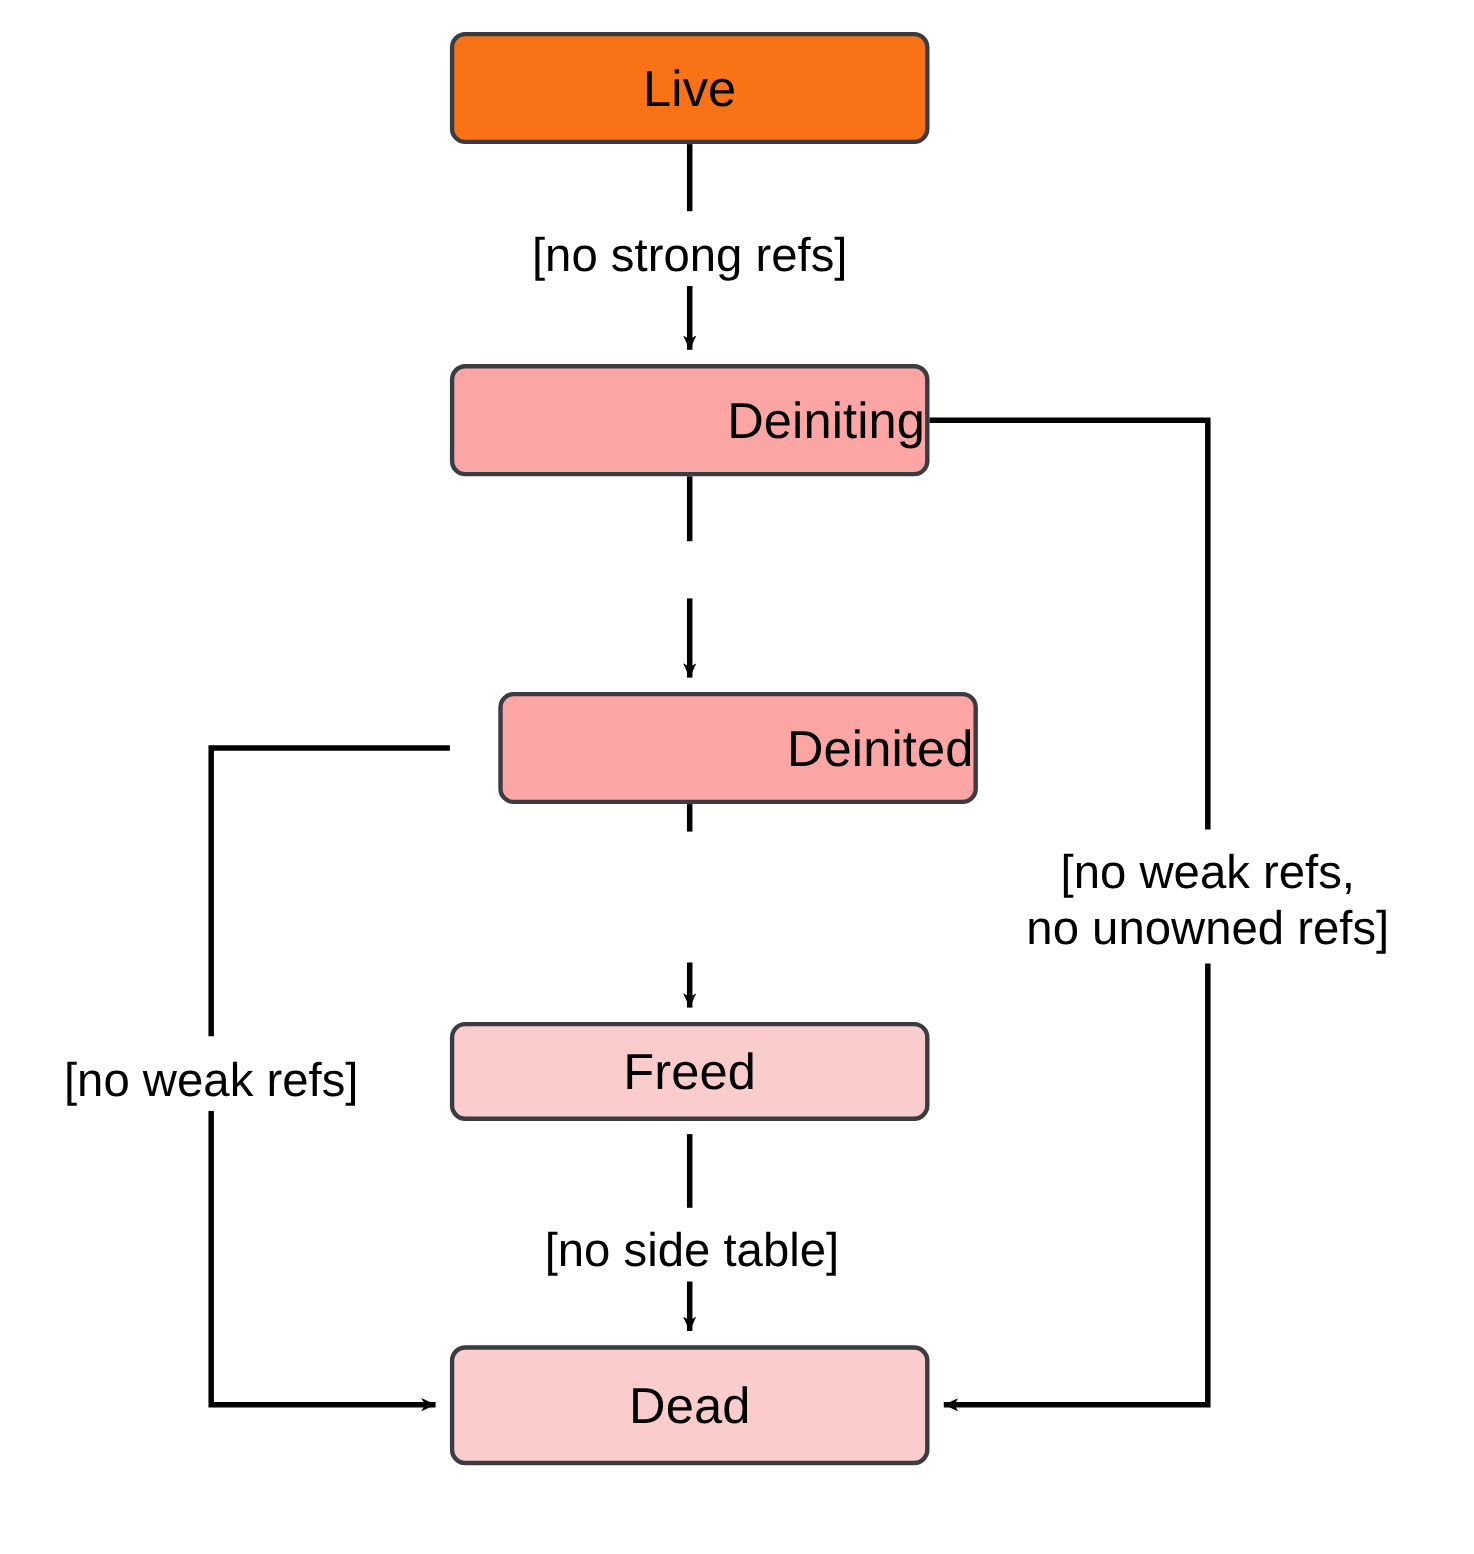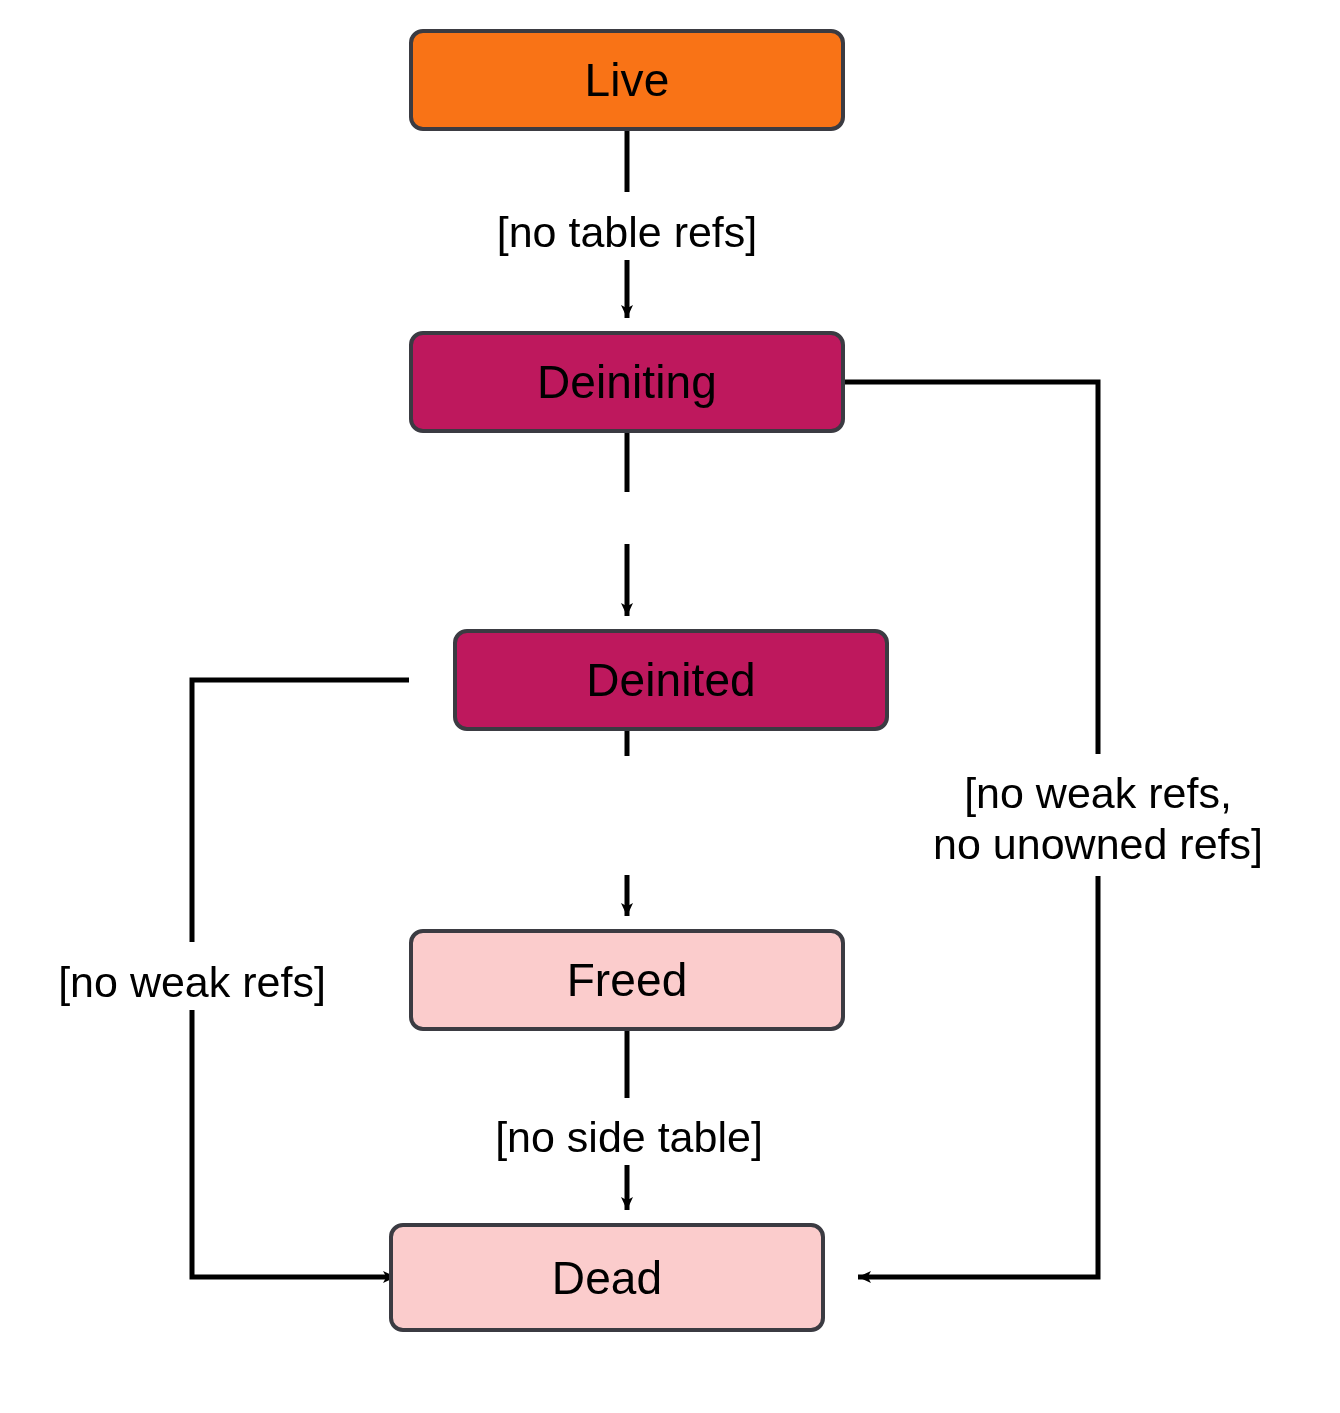--- a/index.html
+++ b/index.html
@@ -33,21 +33,21 @@
     border-radius: 14px;
     display: flex;
     align-items: center;
     justify-content: center;
     font-size: 46px;
     color: #000000;
     line-height: 1;
     letter-spacing: 0.1px;
   }
   .node-live     { background: #f97316; }
-  .node-yellow   { background: #be185d; }
+  .node-yellow   { background: #fca5a5; justify-content: flex-end; }
   .node-pink     { background: #fbcccc; }
 
   .edge-label {
     position: absolute;
     background: #ffffff;
     color: #000000;
     font-size: 43px;
     line-height: 1.18;
     text-align: center;
     white-space: pre;
@@ -104,29 +104,29 @@
   </div>
 
   <div class="node node-yellow" style="left:409px; top:331px; width:436px; height:102px;">
     <span>Deiniting</span>
   </div>
 
   <div class="node node-yellow" style="left:409px; top:629px; width:436px; height:102px;margin-left:44px;">
     <span>Deinited</span>
   </div>
 
-  <div class="node node-pink" style="left:409px; top:929px; width:436px; height:102px;">
+  <div class="node node-pink" style="left:409px; top:929px; width:436px; height:90px;">
     <span>Freed</span>
   </div>
 
-  <div class="node node-pink" style="left:389px; top:1223px; width:436px; height:109px;">
+  <div class="node node-pink" style="left:409px; top:1223px; width:436px; height:109px;">
     <span>Dead</span>
   </div>
 
-  <div class="edge-label" style="left:627px; top:205px;">[no table refs]</div>
+  <div class="edge-label" style="left:627px; top:205px;">[no strong refs]</div>
 
 
 
   <div class="edge-label" style="left:192px; top:955px;">[no weak refs]</div>
 
   <div class="edge-label" style="left:629px; top:1110px;">[no side table]</div>
 
   <div class="edge-label" style="left:1098px; top:766px;">[no weak refs,
 no unowned refs]</div>
 

